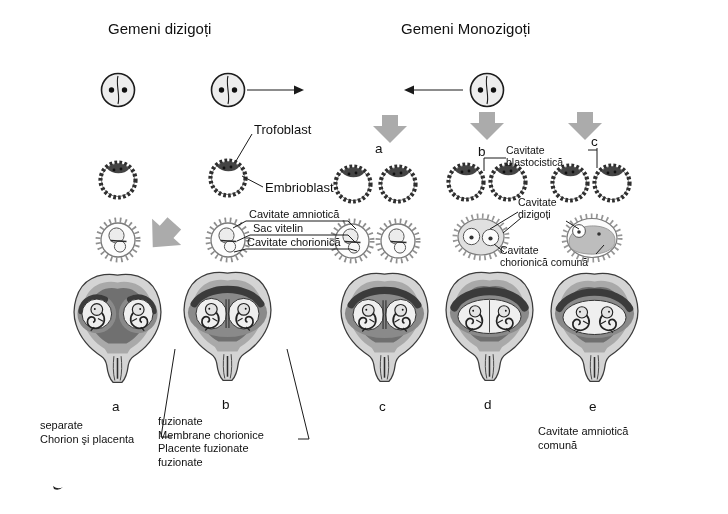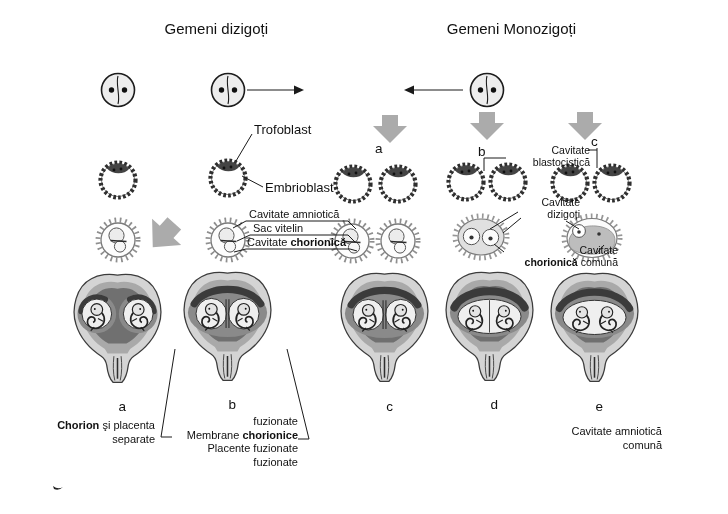--- a/index.html
+++ b/index.html
@@ -1,28 +1,28 @@
 <!DOCTYPE html>
 <html><head>
 <meta charset="utf-8">
 <style>
   html,body{margin:0;padding:0;background:#fff}
   .stage{position:relative;width:728px;height:514px;background:#fff;overflow:hidden;
          font-family:"Liberation Sans",sans-serif;color:#111}
   .stage svg{position:absolute;left:0;top:0}
   .lbl{position:absolute;color:#111;white-space:nowrap}
-  .ctr{text-align:right;white-space:normal}
+  .ctr{text-align:left;white-space:normal}
   .sz15{font-size:15px}
   .sz12{font-size:12px;line-height:14px}
   .sz11{font-size:13px}
   .sz10{font-size:11px;line-height:13px}
   .szr{font-size:10.5px;line-height:12px}
   .cap{font-size:11px;line-height:13.5px}
   .ltr{font-size:13.5px}
-  .bld{font-weight:bold}
+  .bld{font-weight:normal}
 </style>
 </head>
 <body>
 
 <div class="stage">
 
 <svg width="728" height="514" viewBox="0 0 728 514">
   <defs>
     <symbol id="sym-zygote" viewBox="-20 -20 40 40">
       <circle r="16.5" fill="#ededed" stroke="#1c1c1c" stroke-width="1.6"></circle>
@@ -218,24 +218,24 @@
   </div>
 </div>
 
 <div class="lbl ltr ctr" style="left:112px;top:399px;width:14px">a</div>
 <div class="lbl ltr ctr" style="left:222px;top:397px;width:14px">b</div>
 <div class="lbl ltr ctr" style="left:379px;top:399px;width:14px">c</div>
 <div class="lbl ltr ctr" style="left:484px;top:397px;width:14px">d</div>
 <div class="lbl ltr ctr" style="left:589px;top:399px;width:14px">e</div>
 
 <div class="lbl cap ctr" style="left:40px;top:419px;width:115px">
+  <div>separate</div>
   <div>
     <span class="bld">Chorion</span><span> şi placenta</span>
   </div>
-  <div>separate</div>
 </div>
 
 <div class="lbl cap ctr" style="left:158px;top:415px;width:140px">
   <div>fuzionate</div>
   <div>
     <span>Membrane </span><span class="bld">chorionice</span>
   </div>
   <div>Placente fuzionate</div>
   <div>fuzionate</div>
 </div>

